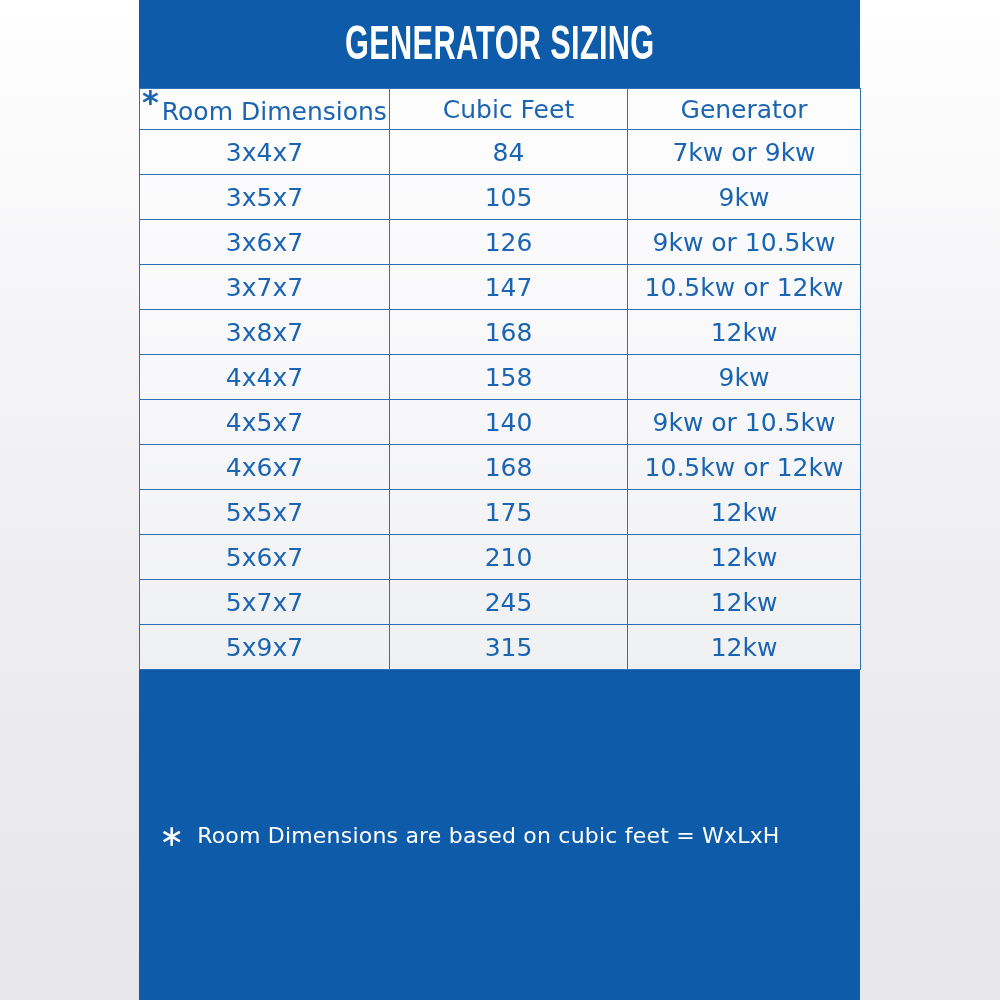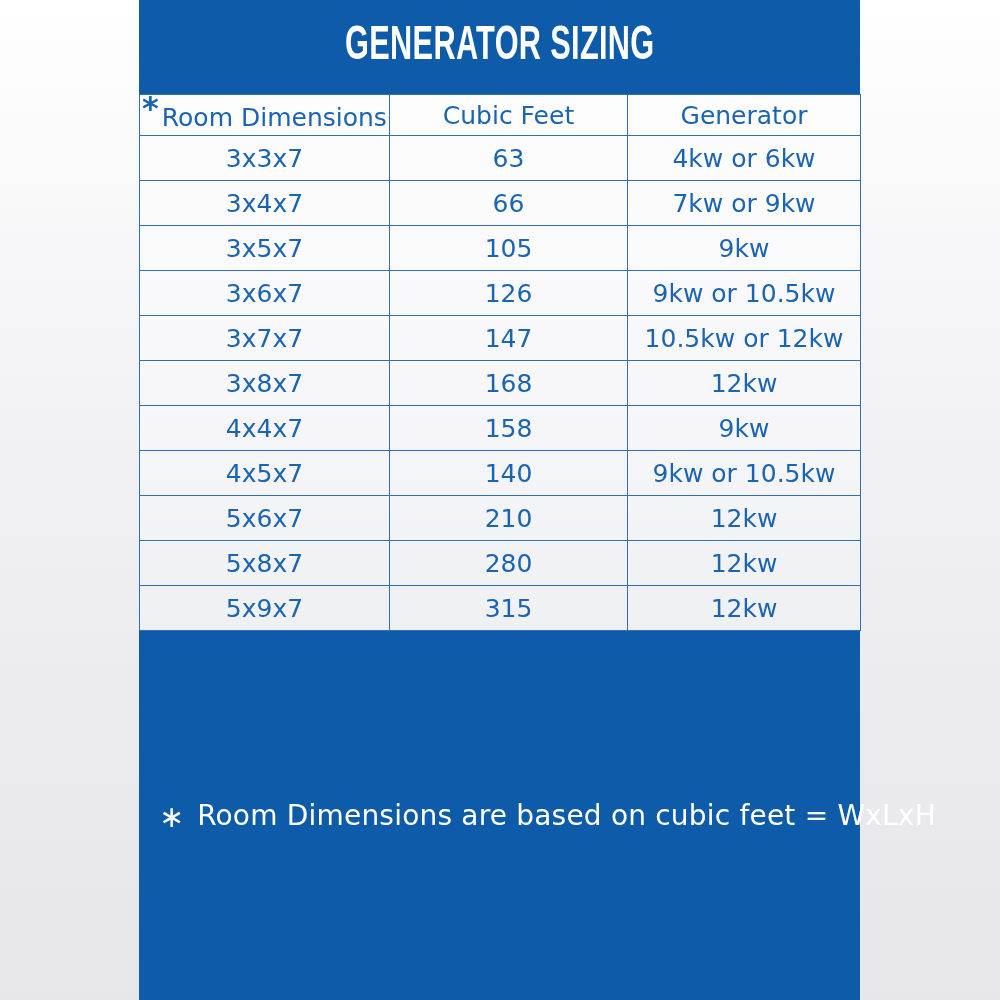--- a/index.html
+++ b/index.html
@@ -25,21 +25,21 @@
     background: var(--panel-blue, #0e5ca9);
     display: flex;
     flex-direction: column;
   }
   .title-band {
     height: 84px;
     flex: 0 0 84px;
     display: flex;
     align-items: center;
     justify-content: center;
-    padding-bottom: 10px;
+    padding-bottom: 4px;
     background: var(--panel-blue, #0e5ca9);
   }
   .title {
     color: var(--title-white, #ffffff);
     font-family: "Liberation Sans", sans-serif;
     font-weight: bold;
     font-size: 48px;
     letter-spacing: 0.5px;
     transform: scaleX(0.64);
     transform-origin: center;
@@ -86,21 +86,21 @@
     color: var(--title-white, #ffffff);
   }
   .foot-ast {
     font-size: 30px;
     line-height: 1;
     margin-right: 13px;
     position: relative;
     top: 1px;
   }
   .foot-text {
-    font-size: 28px;
+    font-size: 22px;
     letter-spacing: 0.2px;
     white-space: nowrap;
   }
 </style>
 </head>
 <body>
 
 <div class="page">
   <div class="panel">
 
@@ -116,27 +116,22 @@
       </colgroup>
       <thead>
         <tr>
           <th class="col0"><span class="ast">*</span><span>Room Dimensions</span></th>
           <th class="col1">Cubic Feet</th>
           <th class="col2">Generator</th>
         </tr>
       </thead>
       <tbody>
           <tr>
-            <td class="col0">3x3x7</td>
-            <td class="col1">63</td>
-            <td class="col2">4kw or 6kw</td>
-          </tr>
-          <tr>
             <td class="col0">3x4x7</td>
-            <td class="col1">66</td>
+            <td class="col1">84</td>
             <td class="col2">7kw or 9kw</td>
           </tr>
           <tr>
             <td class="col0">3x5x7</td>
             <td class="col1">105</td>
             <td class="col2">9kw</td>
           </tr>
           <tr>
             <td class="col0">3x6x7</td>
             <td class="col1">126</td>
@@ -156,27 +151,37 @@
             <td class="col0">4x4x7</td>
             <td class="col1">158</td>
             <td class="col2">9kw</td>
           </tr>
           <tr>
             <td class="col0">4x5x7</td>
             <td class="col1">140</td>
             <td class="col2">9kw or 10.5kw</td>
           </tr>
           <tr>
+            <td class="col0">4x6x7</td>
+            <td class="col1">168</td>
+            <td class="col2">10.5kw or 12kw</td>
+          </tr>
+          <tr>
+            <td class="col0">5x5x7</td>
+            <td class="col1">175</td>
+            <td class="col2">12kw</td>
+          </tr>
+          <tr>
             <td class="col0">5x6x7</td>
             <td class="col1">210</td>
             <td class="col2">12kw</td>
           </tr>
           <tr>
-            <td class="col0">5x8x7</td>
-            <td class="col1">280</td>
+            <td class="col0">5x7x7</td>
+            <td class="col1">245</td>
             <td class="col2">12kw</td>
           </tr>
           <tr>
             <td class="col0">5x9x7</td>
             <td class="col1">315</td>
             <td class="col2">12kw</td>
           </tr>
         </tbody>
     </table>
 

